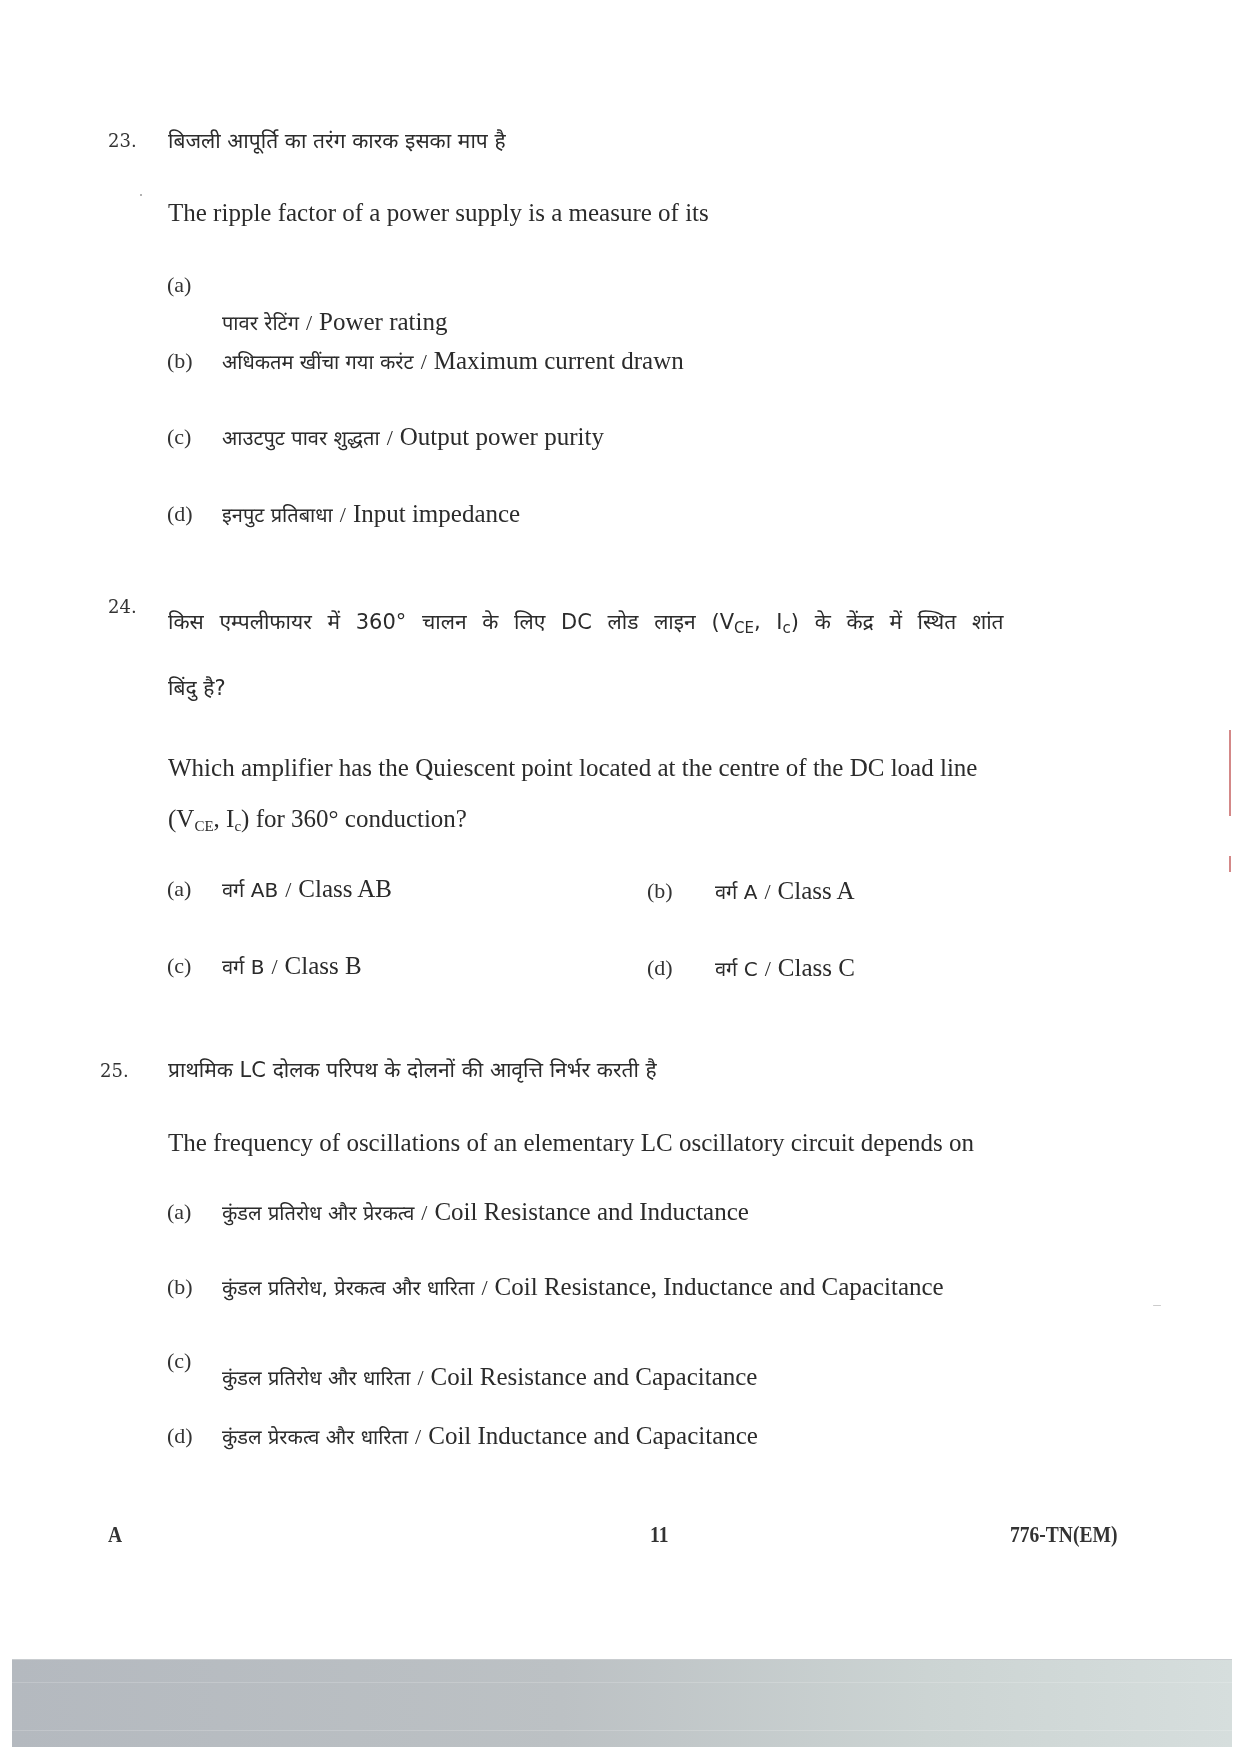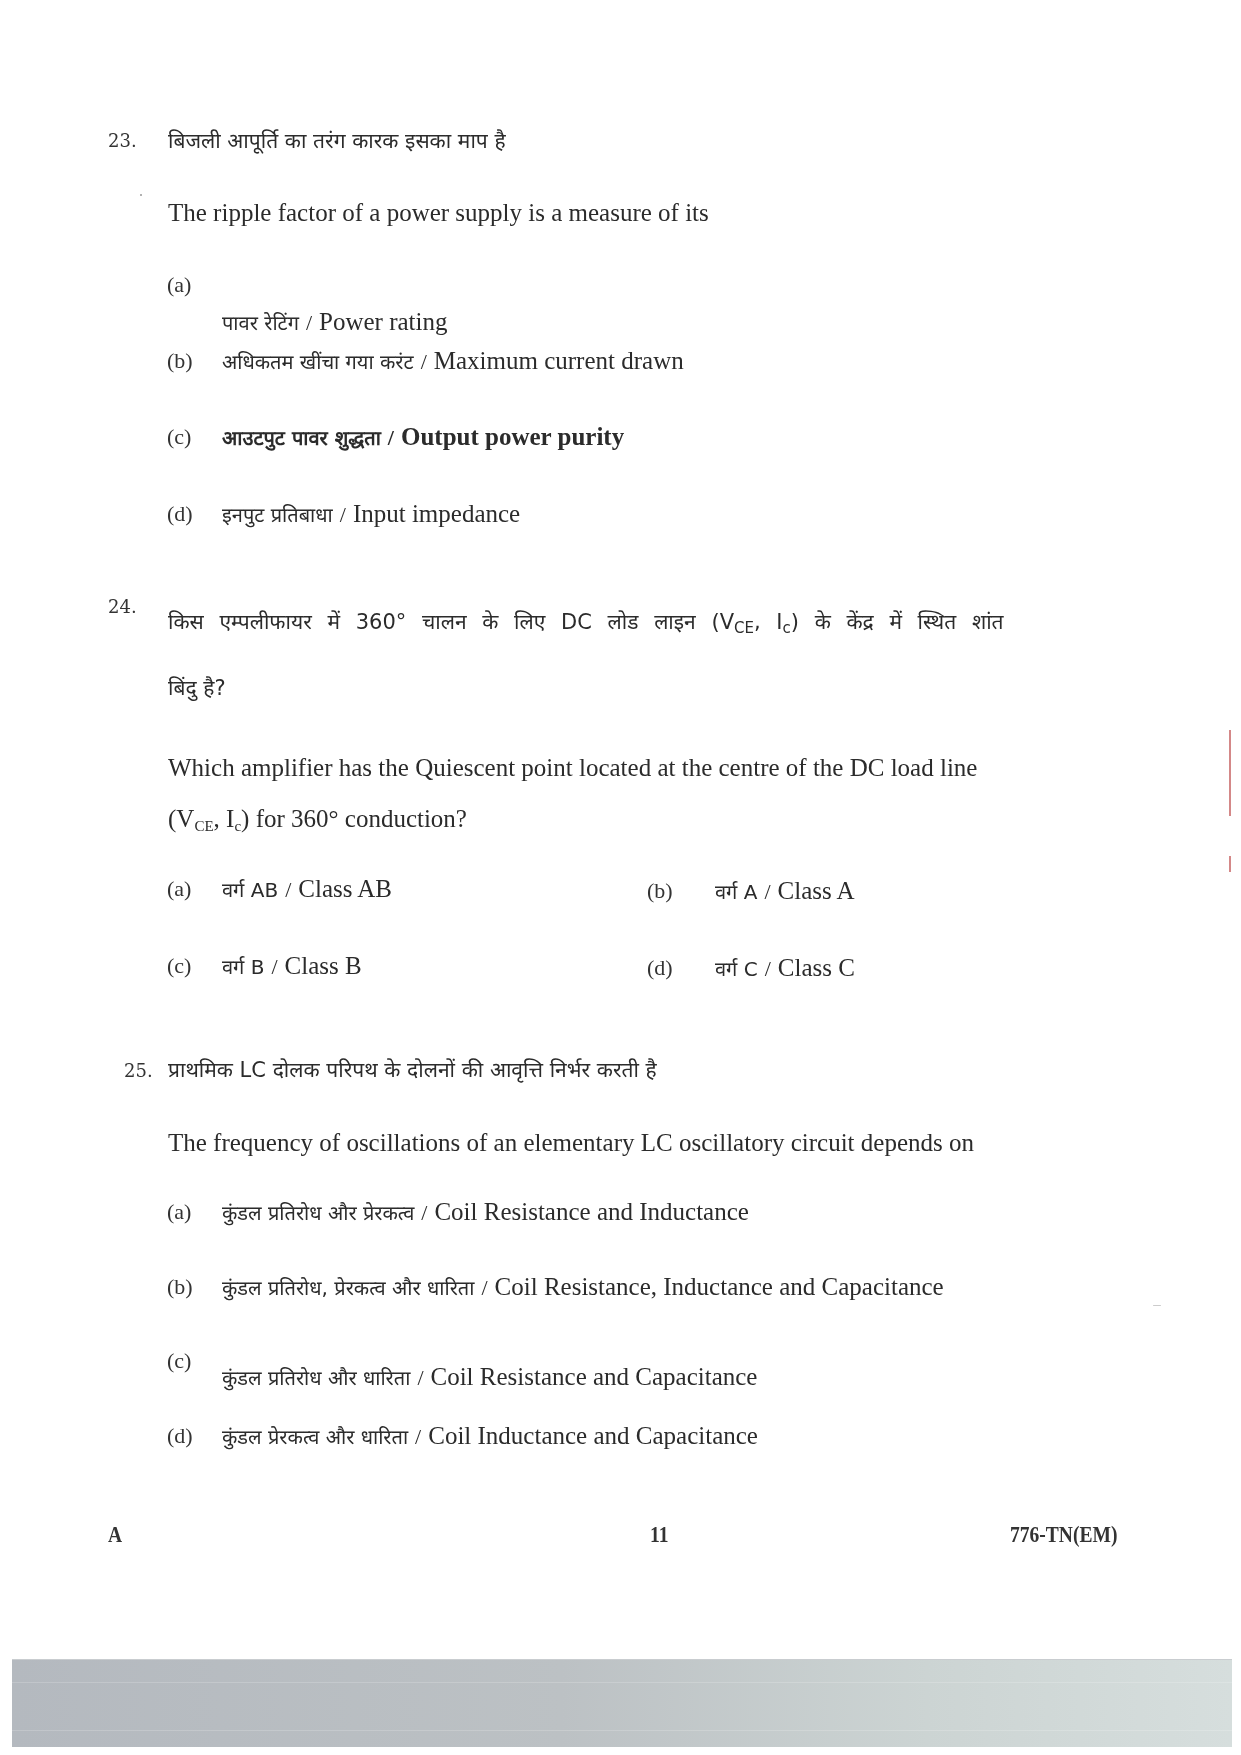--- a/index.html
+++ b/index.html
@@ -47,21 +47,21 @@
   <div class="abs" style="left:167px;top:350px;">
     <span class="opt-label">(b)</span>
   </div>
   <div class="abs opt-text" style="left:222px;top:348px;">
     <span class="hi-part">अधिकतम खींचा गया करंट</span><span class="sep">/</span><span class="en-part">Maximum current drawn</span>
   </div>
 
   <div class="abs" style="left:167px;top:426px;">
     <span class="opt-label">(c)</span>
   </div>
-  <div class="abs opt-text" style="left:222px;top:424px;font-weight:bold;">
+  <div class="abs opt-text" style="left:222px;top:424px;">
     <span class="hi-part">आउटपुट पावर शुद्धता</span><span class="sep">/</span><span class="en-part">Output power purity</span>
   </div>
 
   <div class="abs" style="left:167px;top:503px;">
     <span class="opt-label">(d)</span>
   </div>
   <div class="abs opt-text" style="left:222px;top:501px;">
     <span class="hi-part">इनपुट प्रतिबाधा</span><span class="sep">/</span><span class="en-part">Input impedance</span>
   </div>
 </div>
@@ -92,21 +92,21 @@
     <span class="hi-part">वर्ग B</span><span class="sep">/</span><span class="en-part">Class B</span>
   </div>
 
   <span class="abs opt-label" style="left:647px;top:957px;">(d)</span>
   <div class="abs opt-text" style="left:715px;top:955px;">
     <span class="hi-part">वर्ग C</span><span class="sep">/</span><span class="en-part">Class C</span>
   </div>
 </div>
 
 <div>
-  <span class="abs q-num" style="left:124px;top:1062px;">25.</span>
+  <span class="abs q-num" style="left:100px;top:1062px;">25.</span>
   <span class="abs hi" style="left:168px;top:1060px;">प्राथमिक LC दोलक परिपथ के दोलनों की आवृत्ति निर्भर करती है</span>
   <span class="abs en" style="left:168px;top:1130px;">The frequency of oscillations of an elementary LC oscillatory circuit depends on</span>
 
   <span class="abs opt-label" style="left:167px;top:1201px;">(a)</span>
   <div class="abs opt-text" style="left:222px;top:1199px;">
     <span class="hi-part">कुंडल प्रतिरोध और प्रेरकत्व</span><span class="sep">/</span><span class="en-part">Coil Resistance and Inductance</span>
   </div>
 
   <span class="abs opt-label" style="left:167px;top:1276px;">(b)</span>
   <div class="abs opt-text" style="left:222px;top:1274px;">

